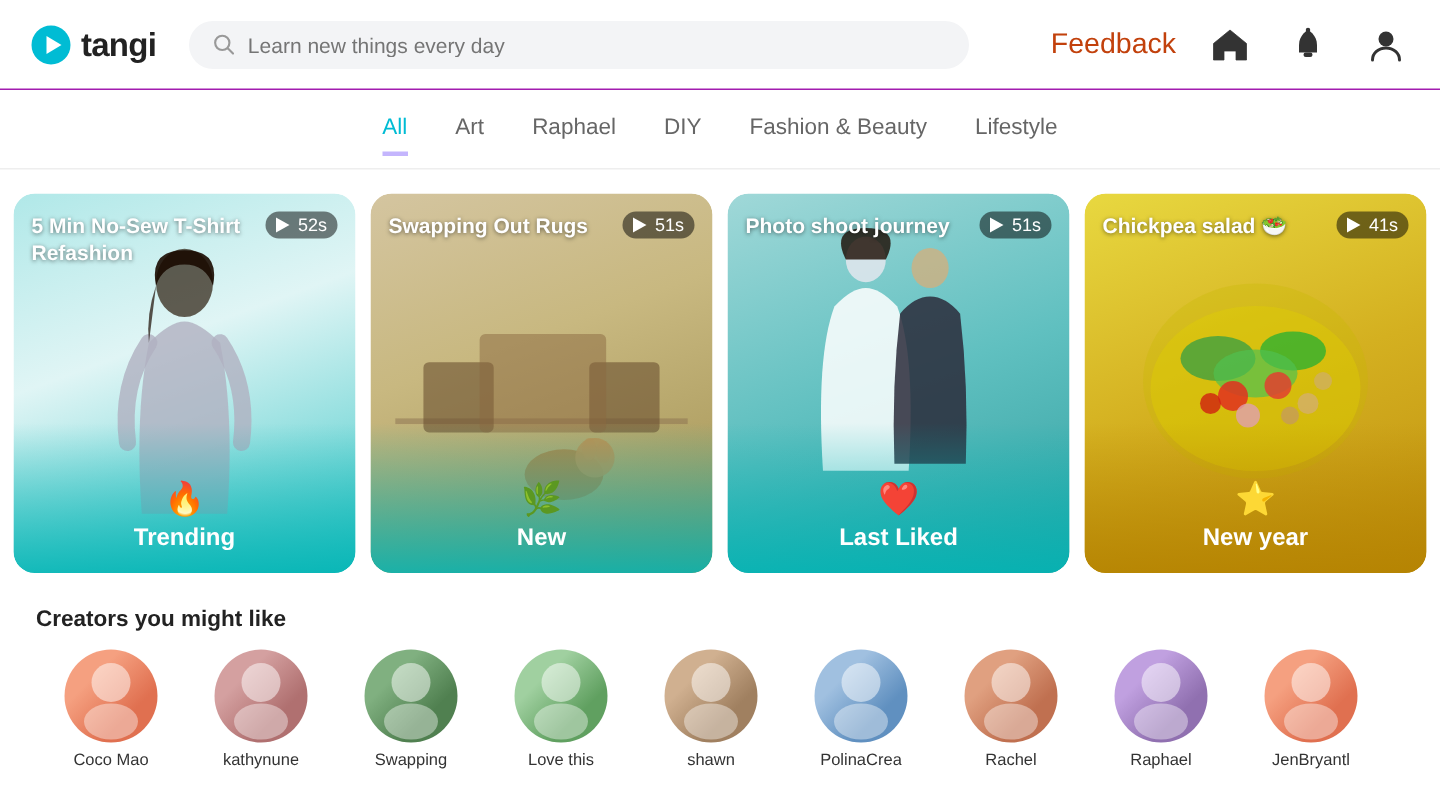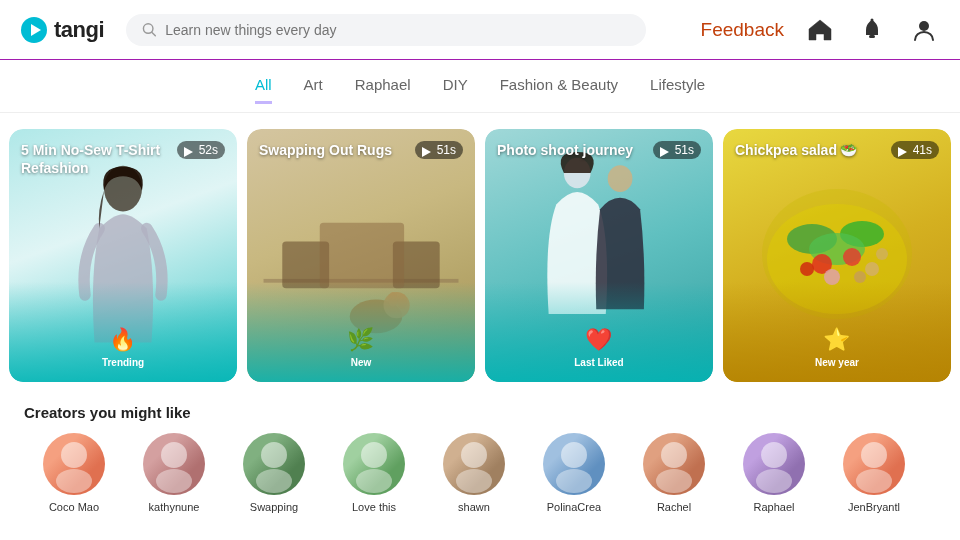--- a/index.html
+++ b/index.html
@@ -141,21 +141,21 @@
       max-width: 140px;
       line-height: 1.3;
     }
     .card-duration {
       background: rgba(0,0,0,0.5);
       color: #fff;
       font-size: 12px;
       padding: 2px 7px;
       border-radius: 12px;
       display: flex;
-      align-items: flex-end;
+      align-items: center;
       gap: 4px;
       white-space: nowrap;
     }
     .card-bottom {
       position: absolute;
       bottom: 0; left: 0; right: 0;
       height: 100px;
       background: linear-gradient(transparent, rgba(0,180,180,0.85));
       border-radius: 0 0 14px 14px;
       display: flex;
@@ -165,21 +165,21 @@
       padding-bottom: 14px;
       z-index: 2;
     }
     .card-bottom-icon {
       font-size: 22px;
       color: #fff;
       margin-bottom: 4px;
     }
     .card-bottom-label {
       color: #fff;
-      font-size: 10px;
+      font-size: 16px;
       font-weight: 600;
     }
 
     
     .card-1-bg {
       background: linear-gradient(160deg, #b0e8e8 0%, #e0f5f5 40%, #40c8c8 100%);
     }
     
     .card-2-bg {
       background: linear-gradient(160deg, #d4c5a0 0%, #c8b880 40%, #a09050 100%);

